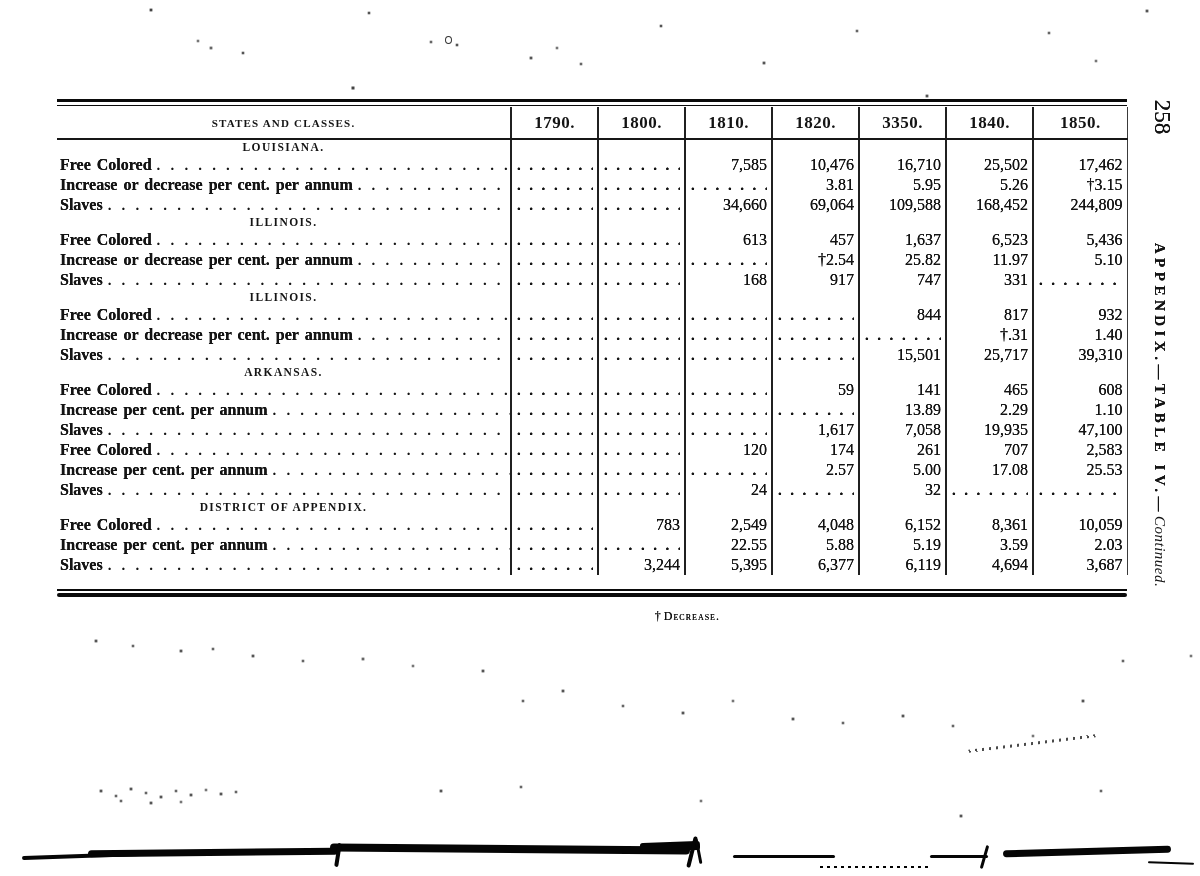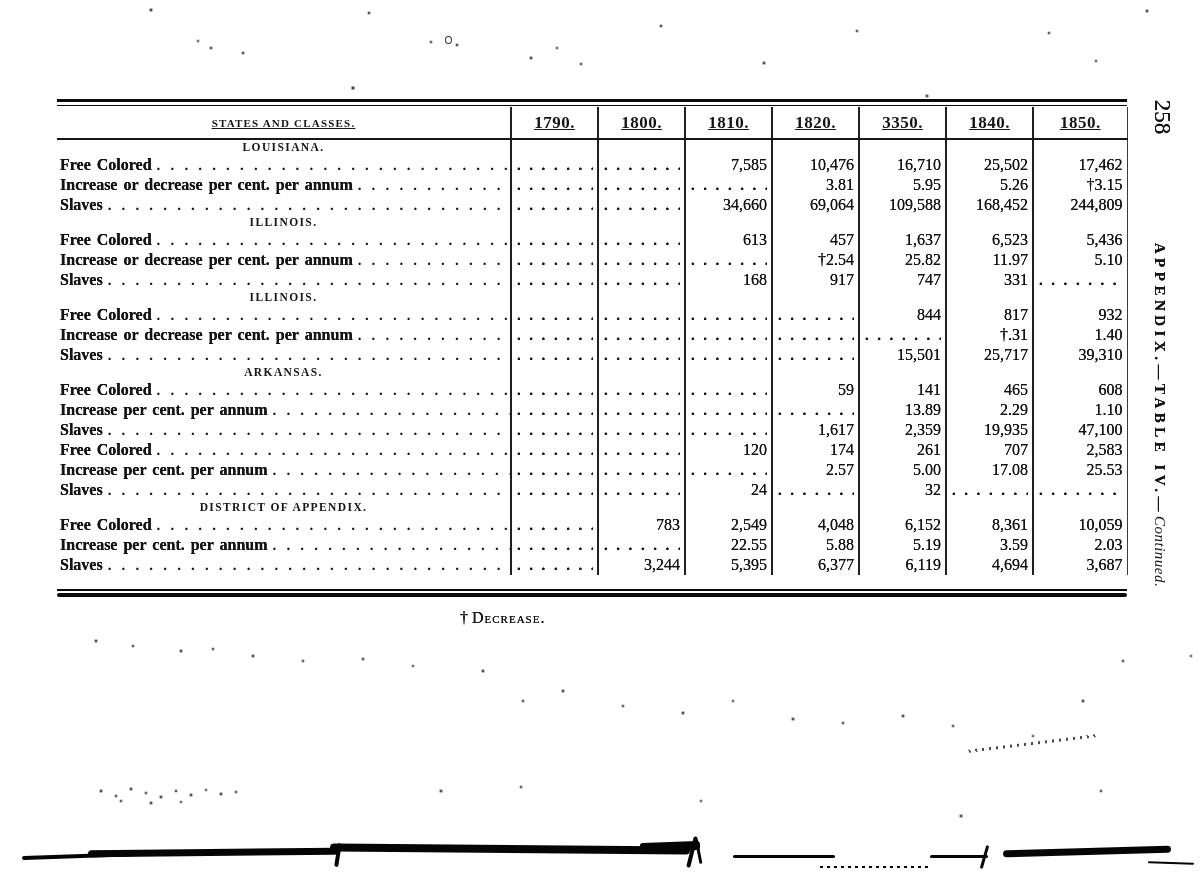--- a/index.html
+++ b/index.html
@@ -14,21 +14,21 @@
   .census{
     position:absolute;left:57px;top:107px;width:1070px;
     border-collapse:collapse;table-layout:fixed;
   }
   .census th,.census td{
     padding:0;margin:0;overflow:hidden;white-space:nowrap;
     vertical-align:middle;
   }
   .census thead th{
     height:31px;font-size:17px;font-weight:bold;text-align:center;
-    border-bottom:2.5px solid #161616;letter-spacing:.5px;text-decoration:underline;
+    border-bottom:2.5px solid #161616;letter-spacing:.5px;
   }
   .census thead th.lblhead{
     font-size:11px;letter-spacing:1.2px;font-weight:bold;
   }
   .census td{height:20px;font-size:16px;line-height:20px;}
   .census th+th,.census td+td{border-left:2px solid #202020;}
   .census th:last-child,.census td:last-child{border-right:1.5px solid #3a3a3a;}
   tr.staterow td{height:15px;line-height:15px;}
   td.statecell{
     text-align:center;font-size:11.5px;font-weight:bold;letter-spacing:1.4px;
@@ -49,22 +49,22 @@
 
   
   .hrule{position:absolute;left:57px;width:1070px;background:#0b0b0b;}
   .hrule.t1{top:99px;height:3px;}
   .hrule.t2{top:104.5px;height:1.5px;}
   .hrule.b1{top:589px;height:1.5px;}
   .hrule.b2{top:592.5px;height:4px;border-radius:2px;}
 
   
   .footnote{
-    position:absolute;left:460px;top:609px;width:260px;text-align:left;
-    font-size:16px;text-shadow:0 0 .4px #000;
+    position:absolute;left:460px;top:609px;width:260px;text-align:right;
+    font-size:12px;text-shadow:0 0 .4px #000;
   }
   .footnote .sc{font-variant:small-caps;letter-spacing:1px;}
 
   
   .pageno{
     position:absolute;left:1134px;top:104px;width:56px;height:26px;
     transform:rotate(90deg);transform-origin:center;
     font-size:23px;text-align:center;line-height:26px;text-shadow:0 0 .4px #000;
   }
   .runhead{
@@ -438,21 +438,21 @@
           <td class="valcell">
             <span class="dots"></span>
           </td>
           <td class="valcell">
             <span class="dots"></span>
           </td>
           <td class="valcell">
             <span class="dots"></span>
           </td>
           <td class="valcell">1,617</td>
-          <td class="valcell">2,359</td>
+          <td class="valcell">7,058</td>
           <td class="valcell">19,935</td>
           <td class="valcell">47,100</td>
         </tr>
         <tr>
           <td class="labelcell">
             <div class="lab">
               <span class="t">Free Colored</span>
               <span class="leader"></span>
             </div>
           </td>

